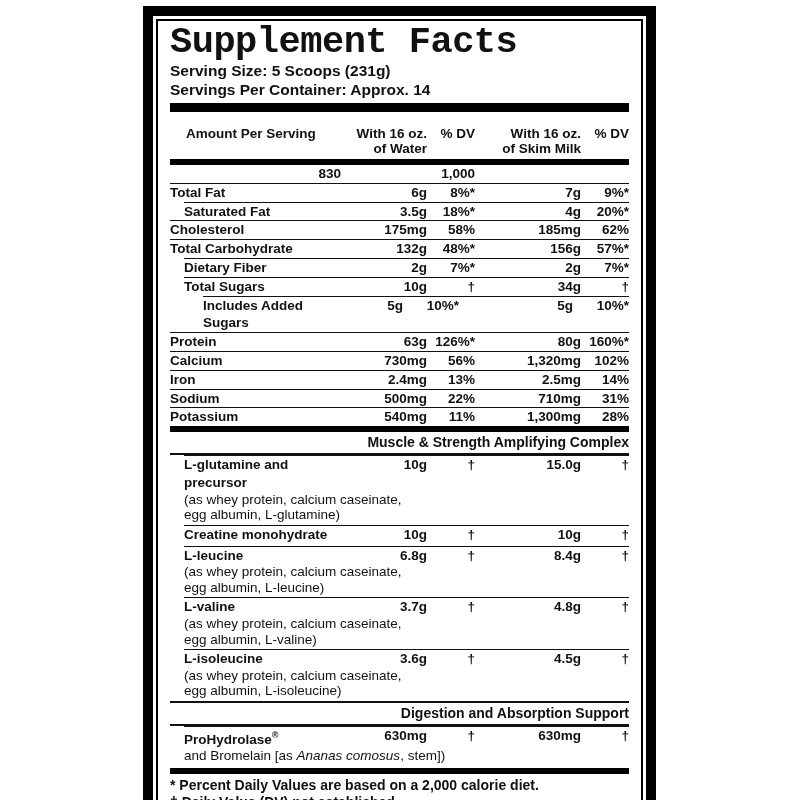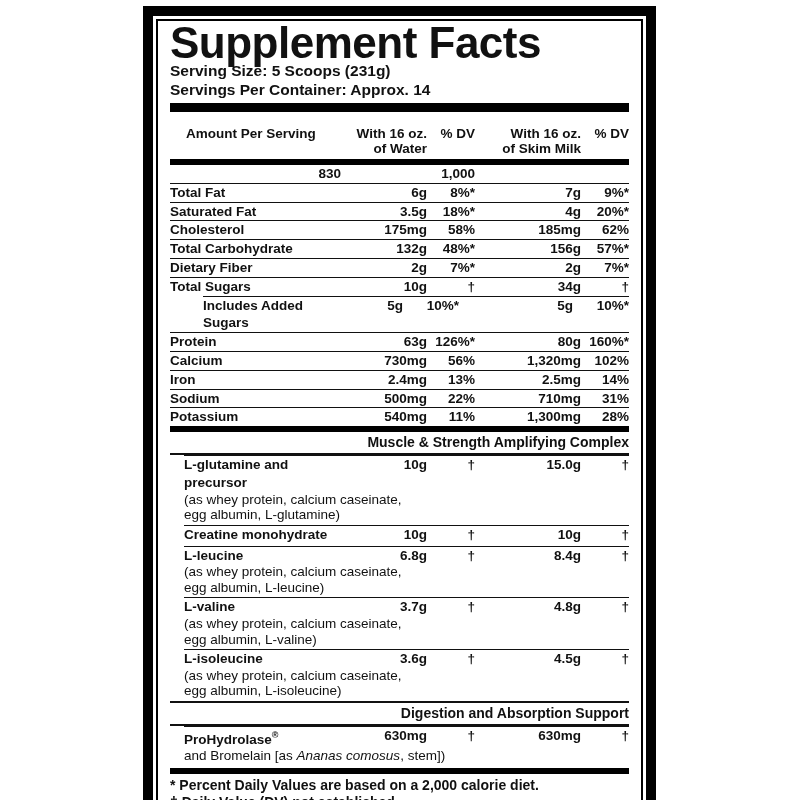--- a/index.html
+++ b/index.html
@@ -9,39 +9,39 @@
   .label-frame{
     position:absolute; left:143px; top:6px; width:513px;
     background:#000; padding:10px;
   }
   .label-gap{ background:#fff; padding:3px; }
   .label-inner{
     border:2px solid #000; background:#fff;
     padding:3px 12px 8px 12px;
   }
 
-  .title{ font-size:44px; font-weight:700; letter-spacing:-0.5px; line-height:37px; white-space:nowrap; }
+  .title{ font-size:37px; font-weight:700; letter-spacing:-0.5px; line-height:37px; white-space:nowrap;font-family:Liberation Mono, monospace; }
   .serv-line{ font-size:15.5px; font-weight:700; line-height:19px; }
 
   .bar{ background:#000; }
   .bar-thick{ height:9px; margin-top:4px; }
   .bar-med{ height:6px; }
   .bar-foot{ height:6px; margin-top:2px; }
 
   .grid5{ display:grid; grid-template-columns:1fr 86px 48px 106px 48px; }
   .ra{ text-align:right; }
 
   .hdr-row{ padding:14px 0 3px 0; font-size:13.5px; font-weight:700; line-height:15px;margin-left:16px; }
 
   .row{
     font-size:13.5px; font-weight:700; line-height:17.8px;
     border-top:1.5px solid #111; align-items:start;
   }
   .nb{ border-top:none; }
-  .ind1{ }
+  .ind1{ margin-left:14px; }
   .ind2{ margin-left:33px;gap:8px; }
 
   .sec-hd{
     font-size:14px; font-weight:700; line-height:19px;
     border-bottom:2.5px solid #111; padding:1px 0;text-align:right;
   }
   .sec-hd-top{ border-top:2.5px solid #111; }
 
   .irow{ margin-left:14px; border-top:1.5px solid #111; padding-bottom:2px; }
   .irow .rg{ font-size:13.5px; font-weight:700; line-height:17.8px; }

